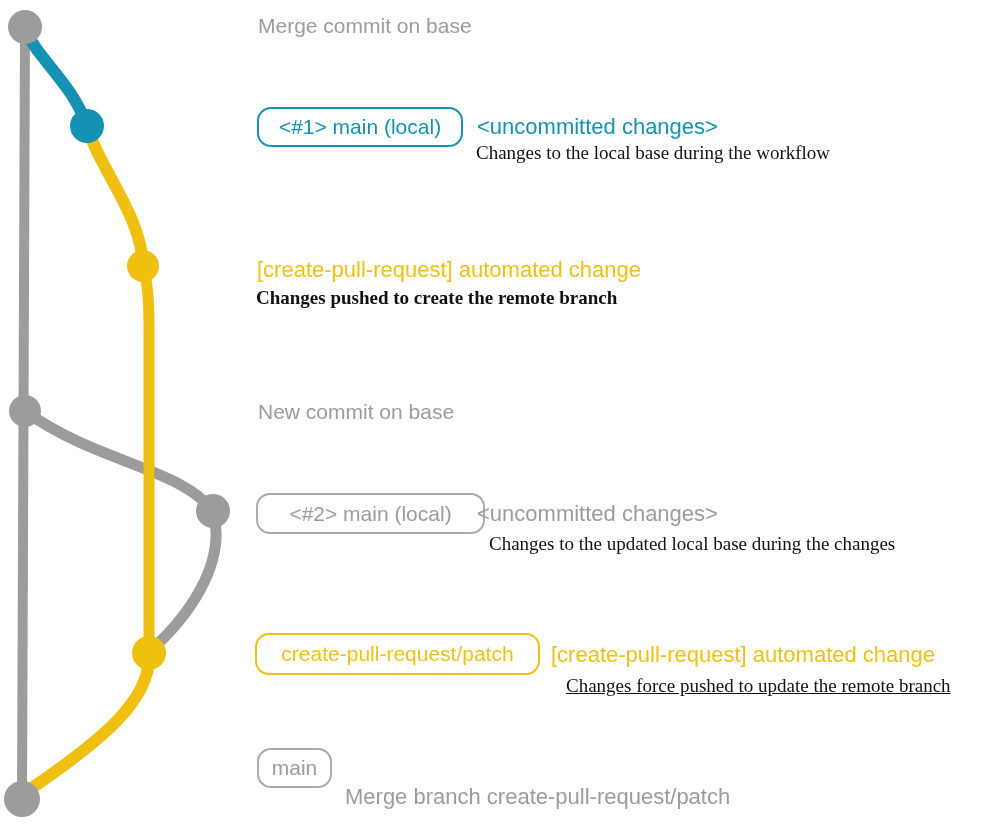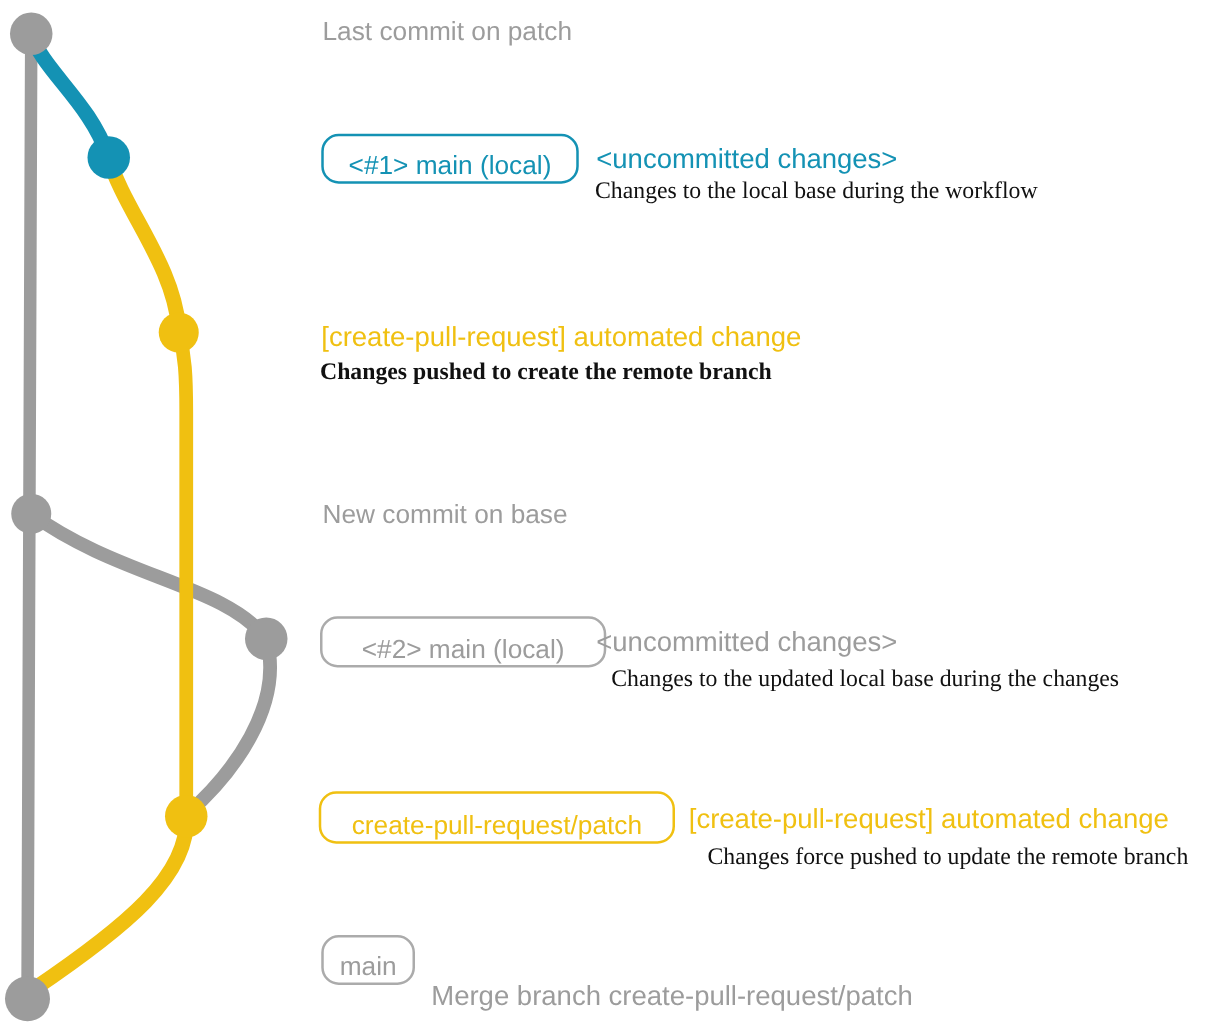--- a/index.html
+++ b/index.html
@@ -25,21 +25,21 @@
   .abs{position:absolute;white-space:nowrap;}
 
   .label-gray{color:var(--gray);font-size:21px;}
   .title-teal{color:var(--teal);font-size:22px;}
   .title-gray{color:var(--gray);font-size:22px;}
   .title-yellow{color:var(--yellow);font-size:22px;}
   .desc{color:var(--ink);font-size:19px;font-family:"Liberation Serif","DejaVu Serif",serif;}
 
   .bubble{
     position:absolute;
-    display:flex;align-items:flex-end;justify-content:center;
+    display:flex;align-items:center;justify-content:center;
     border:2px solid;border-radius:14px;
     font-size:21px;white-space:nowrap;
     background:transparent;
   }
   .bubble-teal{border-color:var(--teal);color:var(--teal);}
   .bubble-gray{border-color:#ababab;color:var(--gray);}
   .bubble-yellow{border-color:var(--yellow);color:var(--yellow);}
 </style>
 </head>
 <body>
@@ -59,21 +59,21 @@
 
   <circle cx="25" cy="27" r="17" class="fill-gray"></circle>
   <circle cx="87" cy="126" r="17" class="fill-teal"></circle>
   <circle cx="143" cy="266" r="16" class="fill-yellow"></circle>
   <circle cx="25" cy="411" r="16" class="fill-gray"></circle>
   <circle cx="213" cy="511" r="17" class="fill-gray"></circle>
   <circle cx="149" cy="653" r="17" class="fill-yellow"></circle>
   <circle cx="22" cy="799" r="18" class="fill-gray"></circle>
 </svg>
 
-<div class="abs label-gray" style="left:258px;top:14px;">Last commit on patch</div>
+<div class="abs label-gray" style="left:258px;top:14px;">Merge commit on base</div>
 
 <div class="bubble bubble-teal" style="left:257px;top:107px;width:206px;height:40px;">
   <span>&lt;#1&gt; main (local)</span>
 </div>
 <div class="abs title-teal" style="left:477px;top:114px;">&lt;uncommitted changes&gt;</div>
 <div class="abs desc" style="left:476px;top:142px;">Changes to the local base during the workflow</div>
 
 <div class="abs title-yellow" style="left:257px;top:257px;">[create-pull-request] automated change</div>
 <div class="abs desc" style="left:256px;top:287px;font-weight:bold;">Changes pushed to create the remote branch</div>
 
@@ -82,18 +82,18 @@
 <div class="bubble bubble-gray" style="left:256px;top:493px;width:229px;height:41px;">
   <span>&lt;#2&gt; main (local)</span>
 </div>
 <div class="abs title-gray" style="left:477px;top:501px;">&lt;uncommitted changes&gt;</div>
 <div class="abs desc" style="left:489px;top:533px;">Changes to the updated local base during the changes</div>
 
 <div class="bubble bubble-yellow" style="left:255px;top:633px;width:285px;height:42px;">
   <span>create-pull-request/patch</span>
 </div>
 <div class="abs title-yellow" style="left:551px;top:642px;">[create-pull-request] automated change</div>
-<div class="abs desc" style="left:566px;top:675px;">Changes force pushed to update the remote branch</div>
+<div class="abs desc" style="left:566px;top:675px;text-decoration:underline;">Changes force pushed to update the remote branch</div>
 
 <div class="bubble bubble-gray" style="left:257px;top:748px;width:75px;height:40px;">
   <span>main</span>
 </div>
 <div class="abs title-gray" style="left:345px;top:784px;">Merge branch create-pull-request/patch</div>
 
 </body></html>

